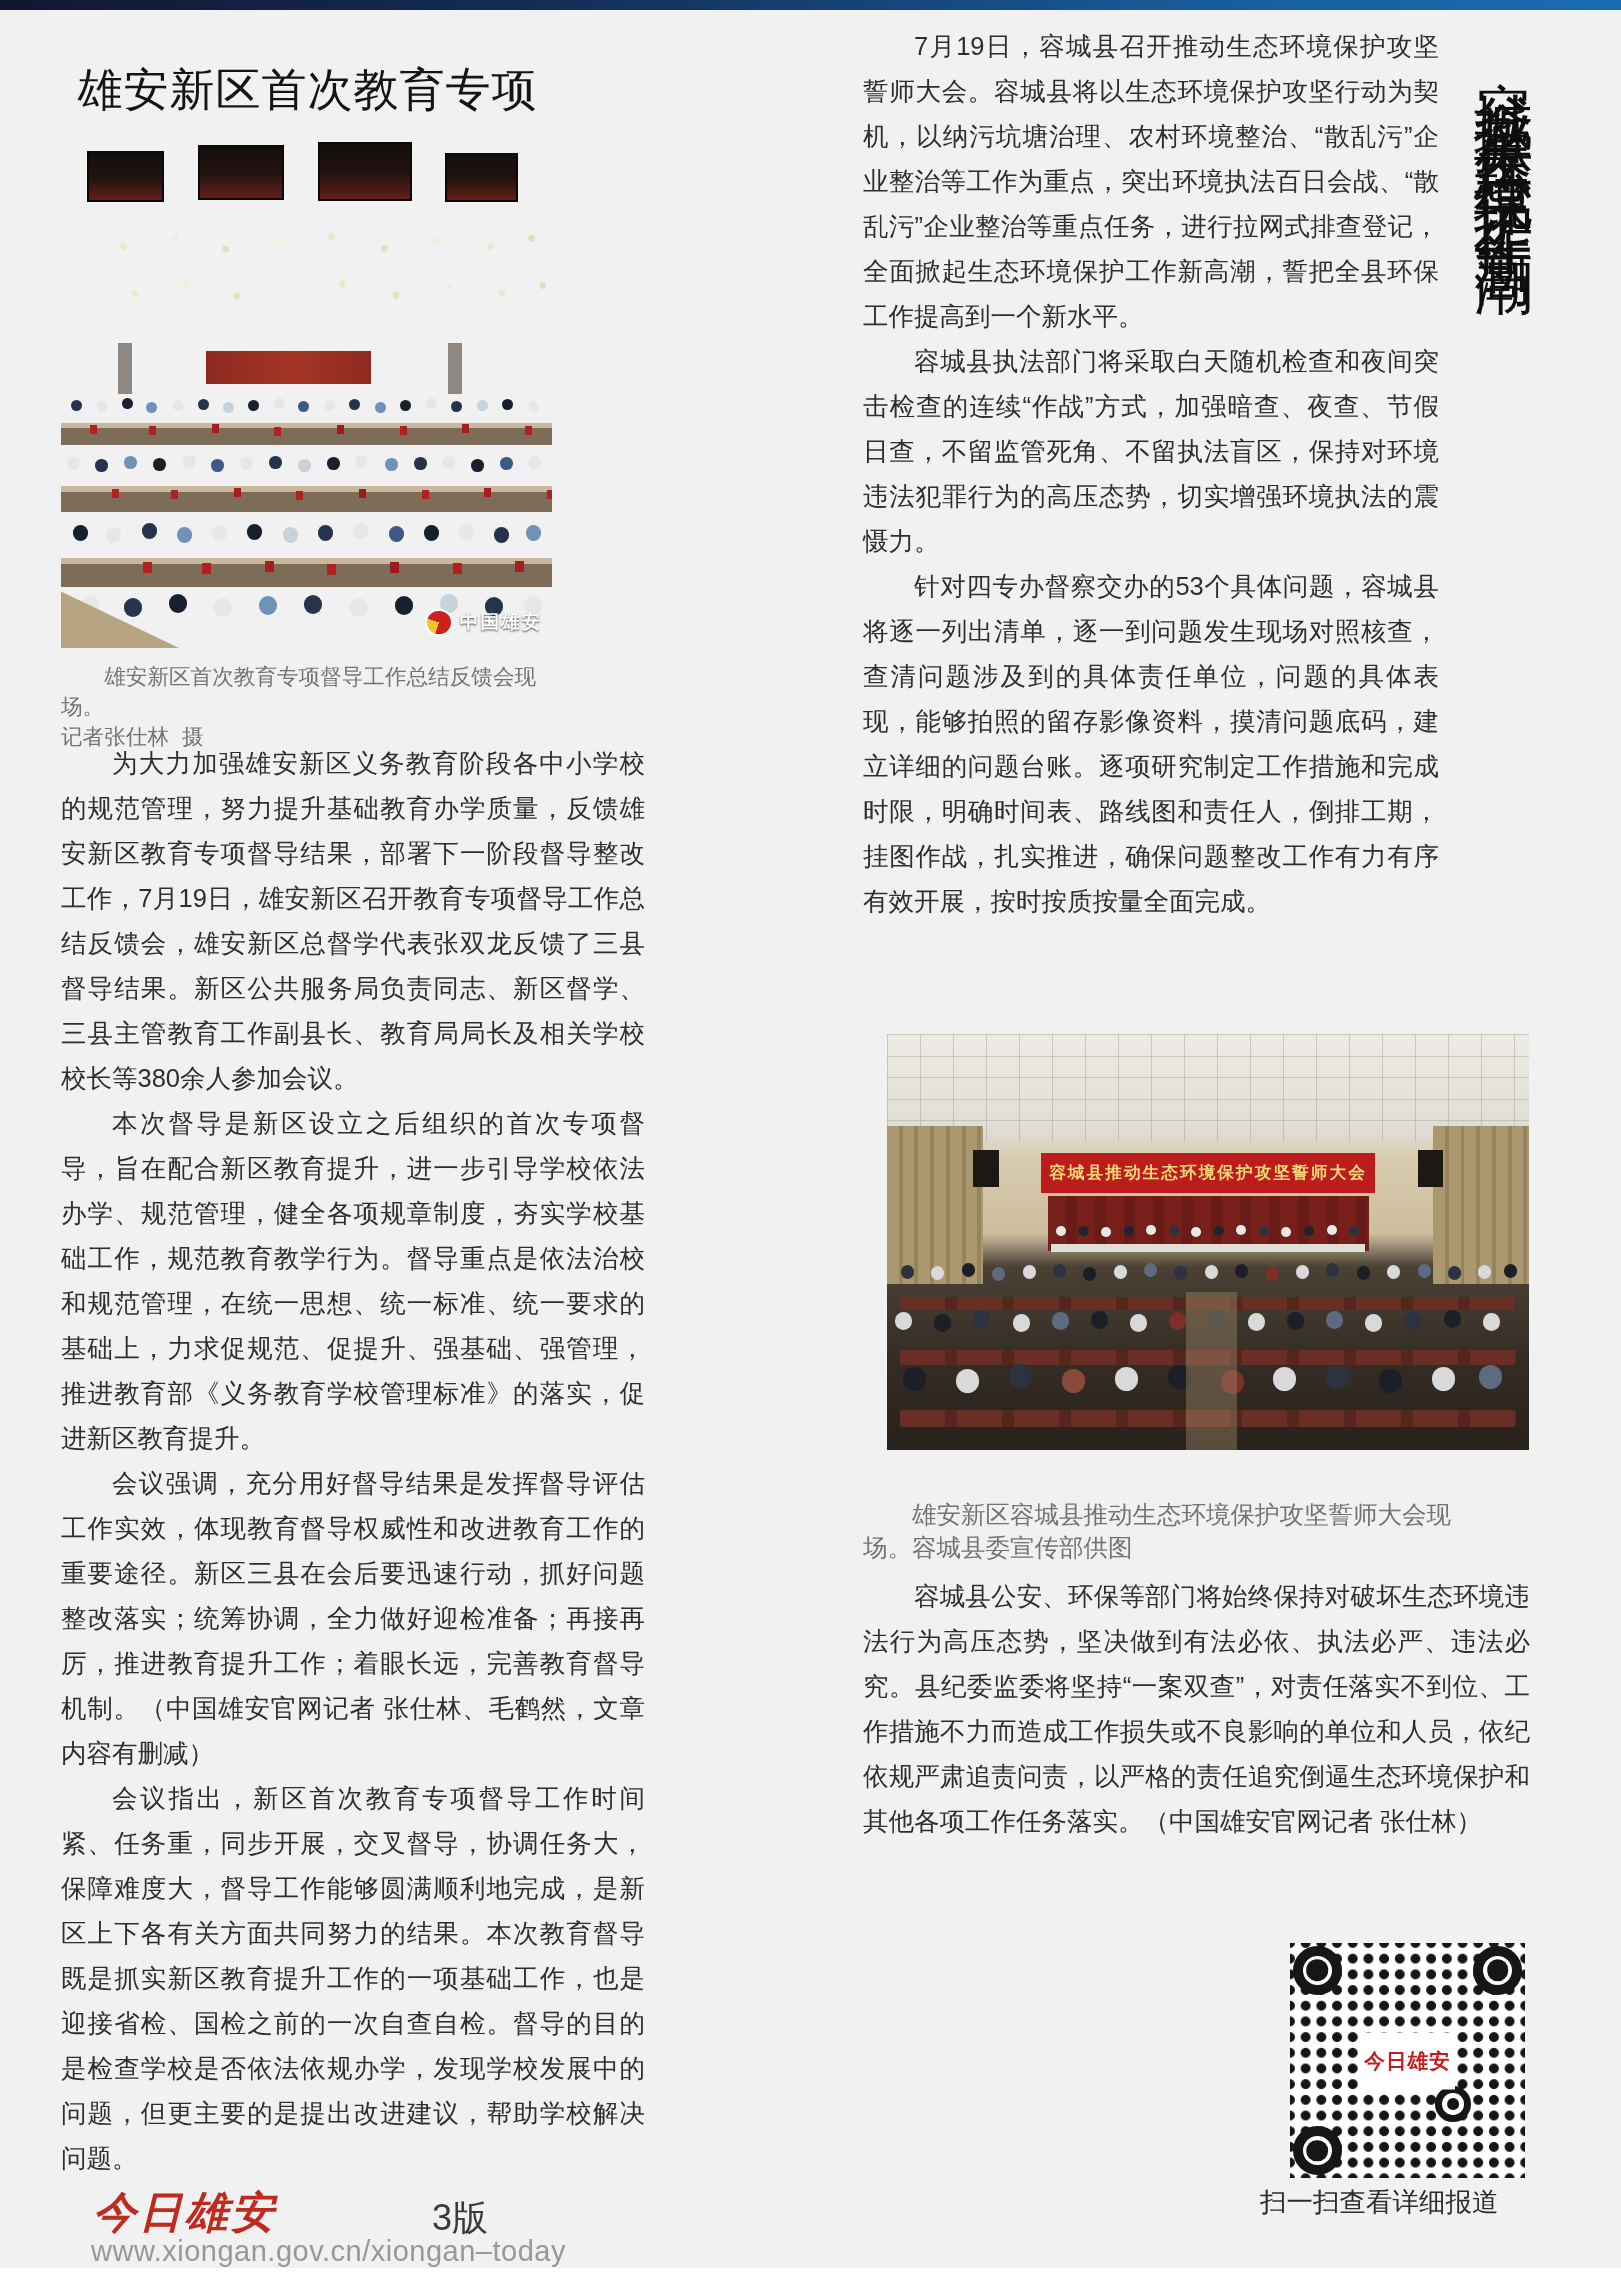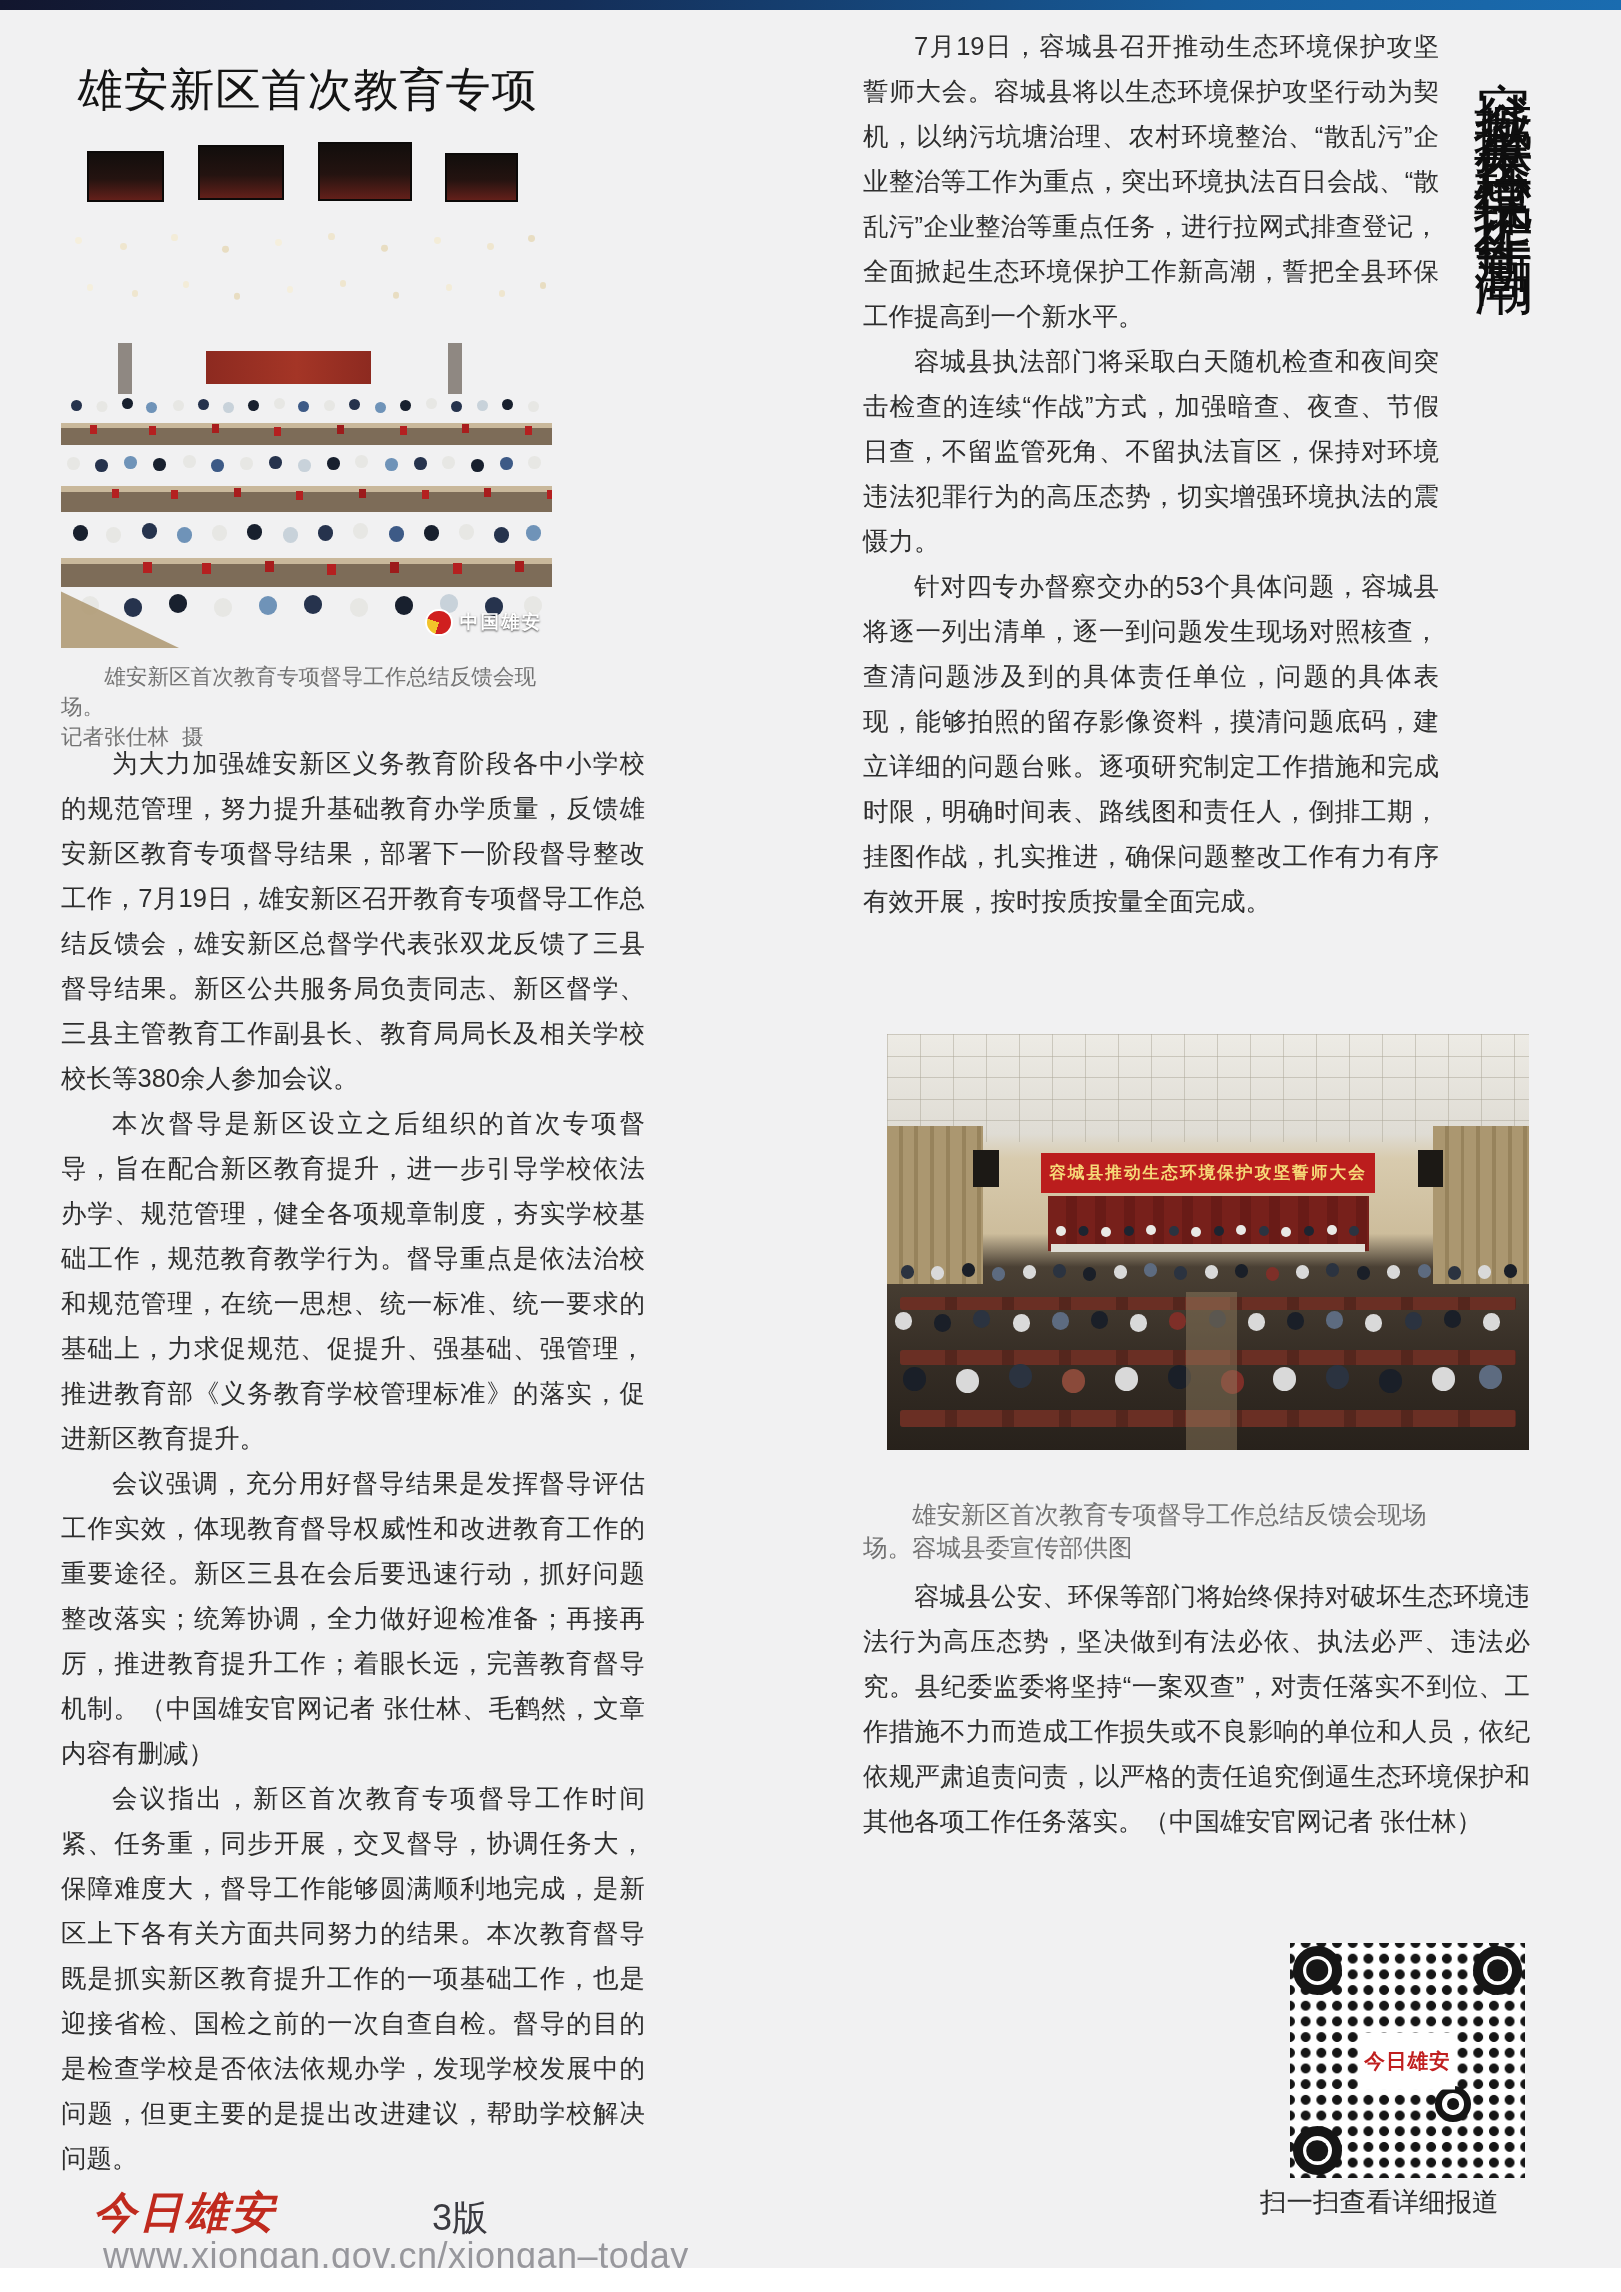--- a/index.html
+++ b/index.html
@@ -89,21 +89,21 @@
     width:94px;height:57px;background:#ffffff;display:flex;align-items:center;justify-content:center;}
   .qr-center span{color:#c01f1f;font-size:20.6px;font-weight:700;letter-spacing:1px;
     font-family:"Liberation Serif","DejaVu Serif",serif;}
   .qr-cap{position:absolute;left:1260px;top:2184px;width:294px;text-align:left;
     font-size:26.5px;color:#2c2c2c;}
 
   
   .f-brand{position:absolute;left:93px;top:2184px;font-family:"Liberation Serif","DejaVu Serif",serif;
     font-style:italic;font-weight:700;font-size:43px;color:#c02a1e;letter-spacing:2.9px;}
   .f-page{position:absolute;left:432px;top:2194px;font-size:36px;color:#3a3a40;}
-  .f-url{position:absolute;left:91px;top:2235px;font-size:36px;color:#97979c;letter-spacing:0.5px;margin-left:12px;}
+  .f-url{position:absolute;left:91px;top:2235px;font-size:29px;color:#97979c;letter-spacing:0.5px;}
 </style>
 </head>
 <body>
 
 <div class="page">
   <div class="topbar"></div>
 
   <div class="l-title">
     <div>雄安新区首次教育专项</div>
   </div>
@@ -176,21 +176,21 @@
     <div class="p2-heads" style="left:7.8px;top:278px;width:17.6px;height:17.6px;background:#d9d9d9;
       box-shadow:39px 2px 0 #1a1f28,78px -2px 0 #2b3340,118px 2px 0 #d9d9d9,157px 0 0 #5d6b80,196px -1px 0 #1a1f28,235px 2px 0 #d9d9d9,274px 0 0 #7e2f28,314px -2px 0 #2b3340,353px 1px 0 #d9d9d9,392px 0 0 #1a1f28,431px -1px 0 #5d6b80,470px 2px 0 #d9d9d9,510px 0 0 #2b3340,549px -2px 0 #1a1f28,588px 1px 0 #d9d9d9;"></div>
     <div class="p2-chairs" style="top:316px;height:14.7px;"></div>
     <div class="p2-heads" style="left:15.7px;top:333px;width:23.5px;height:23.5px;background:#1a1f28;
       box-shadow:53px 2px 0 #d9d9d9,106px -2.9px 0 #2b3340,159px 2px 0 #8a4a3a,212px 0 0 #d9d9d9,265px -2px 0 #1a1f28,318px 2.9px 0 #7e2f28,370px 0 0 #d9d9d9,423px -2px 0 #2b3340,476px 2px 0 #1a1f28,529px 0 0 #d9d9d9,576px -2px 0 #5d6b80;"></div>
     <div class="p2-chairs" style="top:376px;height:16.7px;"></div>
     <div class="p2-aisle"></div>
   </div>
 
   <div class="caption cap2">
-    <div class="ind">雄安新区首次教育专项督导工作总结反馈会现场</div>
+    <div class="ind">雄安新区容城县推动生态环境保护攻坚誓师大会现</div>
     <div>场。容城县委宣传部供图</div>
   </div>
 
   <div class="r-bottom">
     <p class="body-p">容城县公安、环保等部门将始终保持对破坏生态环境违法行为高压态势，坚决做到有法必依、执法必严、违法必究。县纪委监委将坚持“一案双查”，对责任落实不到位、工作措施不力而造成工作损失或不良影响的单位和人员，依纪依规严肃追责问责，以严格的责任追究倒逼生态环境保护和其他各项工作任务落实。（中国雄安官网记者 张仕林）</p>
   </div>
 
   <div class="qr">
     <div class="qr-finder qr-f1">
         <div class="dot"></div>

